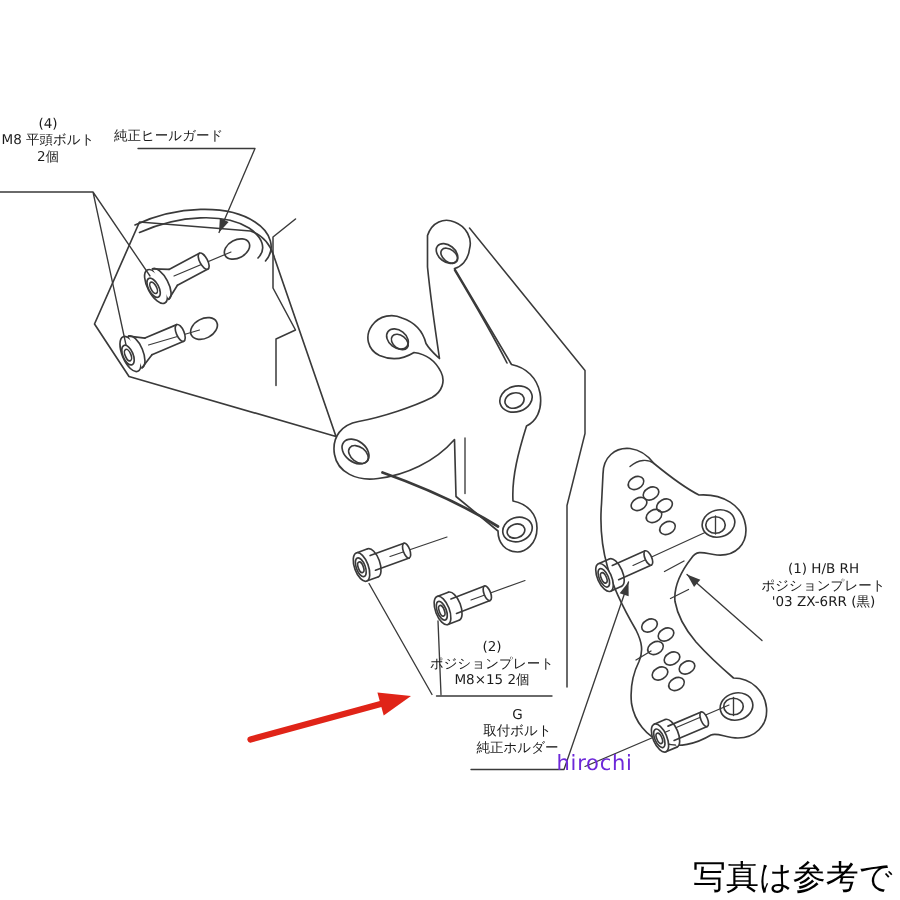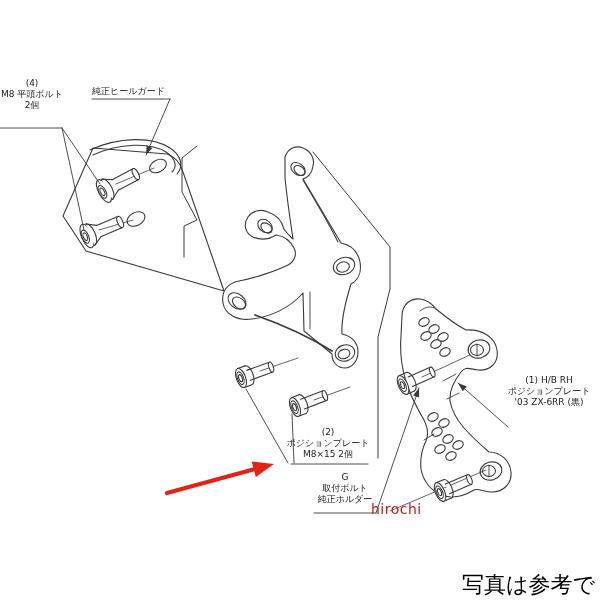--- a/index.html
+++ b/index.html
@@ -1,24 +1,24 @@
 <!DOCTYPE html>
 <html><head>
 <meta charset="utf-8">
 <style>
   html,body{margin:0;padding:0;background:#ffffff;}
   .stage{position:relative;width:600px;height:600px;background:#ffffff;overflow:hidden;
          font-family:"DejaVu Sans","Liberation Sans",sans-serif;color:#1a1a1a;}
   .stage svg{position:absolute;left:0;top:0;}
   .lbl{position:absolute;font-size:9px;line-height:1.22;text-align:center;white-space:nowrap;color:#1a1a1a;}
   .lbl div{white-space:nowrap;}
-  .wm{position:absolute;left:371px;top:501px;font-size:14px;color:#b91c1c;letter-spacing:.5px;}
+  .wm{position:absolute;left:371px;top:501px;font-size:14px;color:#6d28d9;letter-spacing:.5px;}
   .caption{position:absolute;left:462px;top:570px;font-size:22px;color:#000;}
   #lbl-flat{left:-4px;top:78px;width:72px;}
-  #lbl-heel{left:92px;top:86px;text-align:left;}
+  #lbl-heel{left:76px;top:86px;text-align:left;}
   #lbl-cap{left:276px;top:427px;width:104px;}
   #lbl-g{left:298px;top:472px;width:94px;}
   #lbl-plate{left:496px;top:375px;width:106px;}
 </style>
 </head>
 <body>
 
 <div class="stage">
 
   <svg width="600" height="600" viewBox="0 0 600 600" fill="none" stroke="#3a3a3a" stroke-width="1.1" stroke-linecap="round" stroke-linejoin="round">

